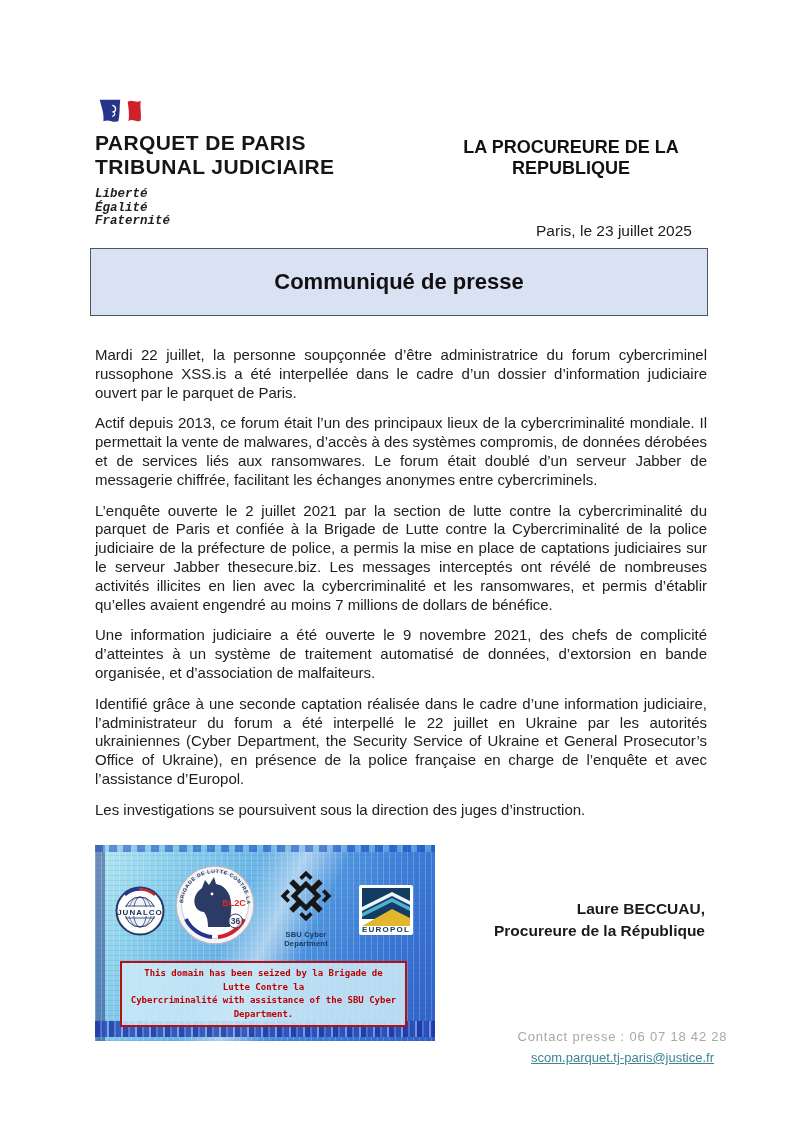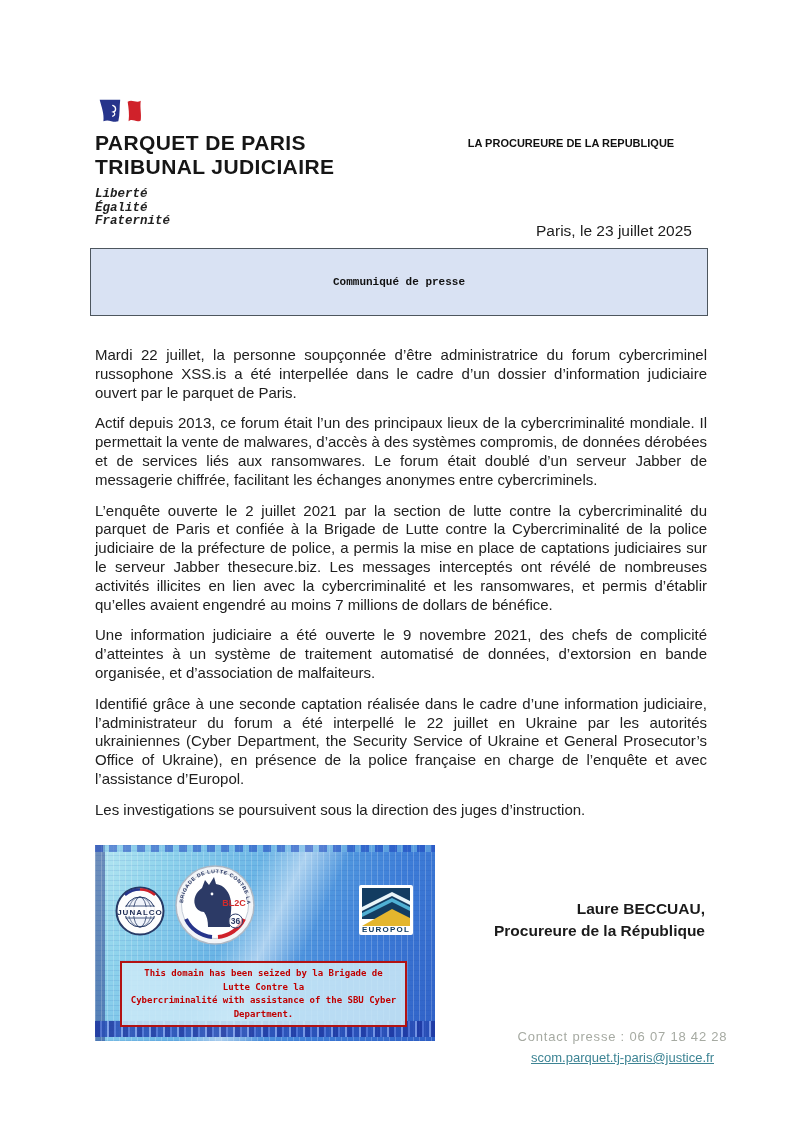--- a/index.html
+++ b/index.html
@@ -7,28 +7,28 @@
         font-family:"Liberation Sans",sans-serif;color:#1f1f1f;overflow:hidden;}
 
   
   .brand{position:absolute;left:95px;top:98px;}
   .flags{display:block;width:56px;height:28px;margin:0 0 5px 0;}
   .org-line{font-size:21px;font-weight:700;letter-spacing:.4px;line-height:24px;color:#161616;}
   .motto{margin-top:9px;font-family:Liberation Mono, monospace;font-style:italic;
          font-size:12.5px;line-height:13.5px;color:#222;font-weight:600;}
 
   .office{position:absolute;left:437px;top:137px;width:268px;text-align:center;
-          font-weight:700;font-size:11px;color:#111;}
+          font-weight:700;font-size:18px;color:#111;}
   .dateline{position:absolute;top:222px;right:108px;font-size:15.5px;color:#1c1c1c;}
 
   
   .banner{position:absolute;left:90px;top:248px;width:618px;height:68px;box-sizing:border-box;
           background:#d9e2f3;border:1px solid #4d565e;
           display:flex;align-items:center;justify-content:center;}
-  .banner span{font-weight:700;font-size:11px;color:#111;font-family:Liberation Mono, monospace;}
+  .banner span{font-weight:700;font-size:22px;color:#111;}
 
   
   .bodytext{position:absolute;left:95px;top:346px;width:612px;}
   .bodytext p{margin:0 0 12px 0;font-size:15px;line-height:18.8px;text-align:justify;color:#202020;}
 
   
   .seizure{position:absolute;left:95px;top:845px;width:340px;height:196px;overflow:hidden;
            background:linear-gradient(118deg,#b9e9f2 0%,#8fd3ec 18%,#62aee4 45%,#3e7ed8 72%,#2f5fc6 100%);}
   .seizure::before{content:"";position:absolute;inset:0;
      background:
@@ -124,20 +124,36 @@
           <textPath href="#bl2c-ring" startOffset="2">BRIGADE DE LUTTE CONTRE LA CYBERCRIMINALITÉ</textPath>
         </text>
         <path d="M34 63 L56 63 C56 52 58 46 57 38 C56 28 50 21 42 20 L40 13 L35 21 L31 16 L28 24 C22 28 19 35 21 41 C22 45 26 48 30 48 C33 52 34 57 34 63 Z" fill="#2c3a66"></path>
         <circle cx="38" cy="30" r="1.4" fill="#fff"></circle>
         <text x="60" y="42" text-anchor="middle" font-size="9" font-weight="bold" fill="#d22b2b">BL2C</text>
         <circle cx="61.5" cy="57" r="7" fill="rgba(255,255,255,.6)" stroke="#2c3a66" stroke-width="1"></circle>
         <text x="61.5" y="60" text-anchor="middle" font-size="8.5" font-weight="bold" fill="#2c3a66">36</text>
       </svg>
     </div>
 
+    <div class="szlogo sbu">
+      <svg viewBox="0 0 70 70">
+        <g transform="rotate(45 35 35)" fill="#161616">
+          <rect x="32" y="13" width="6" height="13"></rect>
+          <rect x="32" y="44" width="6" height="13"></rect>
+          <rect x="13" y="32" width="13" height="6"></rect>
+          <rect x="44" y="32" width="13" height="6"></rect>
+          <rect x="26" y="26" width="18" height="18" fill="none" stroke="#161616" stroke-width="5"></rect>
+          <path d="M16 16 h10 v4 h-6 v6 h-4 z"></path>
+          <path d="M54 16 v10 h-4 v-6 h-6 v-4 z"></path>
+          <path d="M54 54 h-10 v-4 h6 v-6 h4 z"></path>
+          <path d="M16 54 v-10 h4 v6 h6 v4 z"></path>
+        </g>
+      </svg>
+      <div class="sbu-label">SBU Cyber Department</div>
+    </div>
 
     <div class="szlogo europol">
       <svg viewBox="0 0 54 50" width="54" height="50">
         <rect x="0" y="0" width="54" height="50" rx="2" fill="#ffffff"></rect>
         <rect x="3" y="3" width="48" height="31" fill="#123c61"></rect>
         <polygon points="3,22 33,7 51,16 51,20 33,11 3,26" fill="#e8f4f8"></polygon>
         <polygon points="3,28 33,13 51,22 51,26 33,17 3,32" fill="#4fb0d4"></polygon>
         <polygon points="3,41 33,24 51,33 51,41" fill="#e4b62e"></polygon>
         <text x="27" y="47" text-anchor="middle" font-size="8" font-weight="bold" fill="#123c61" letter-spacing="1.2">EUROPOL</text>
       </svg>

